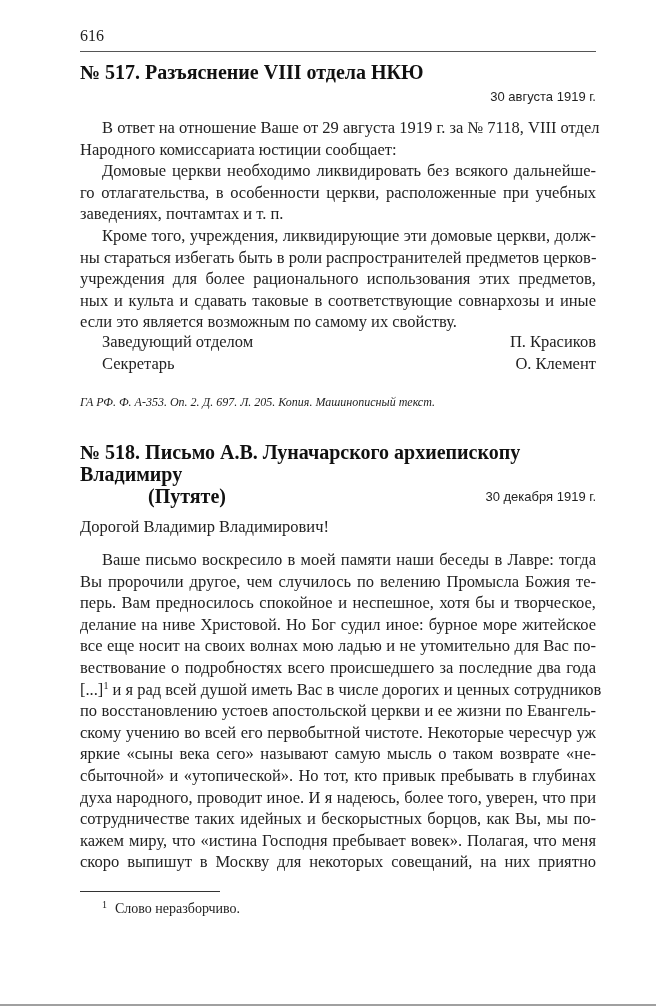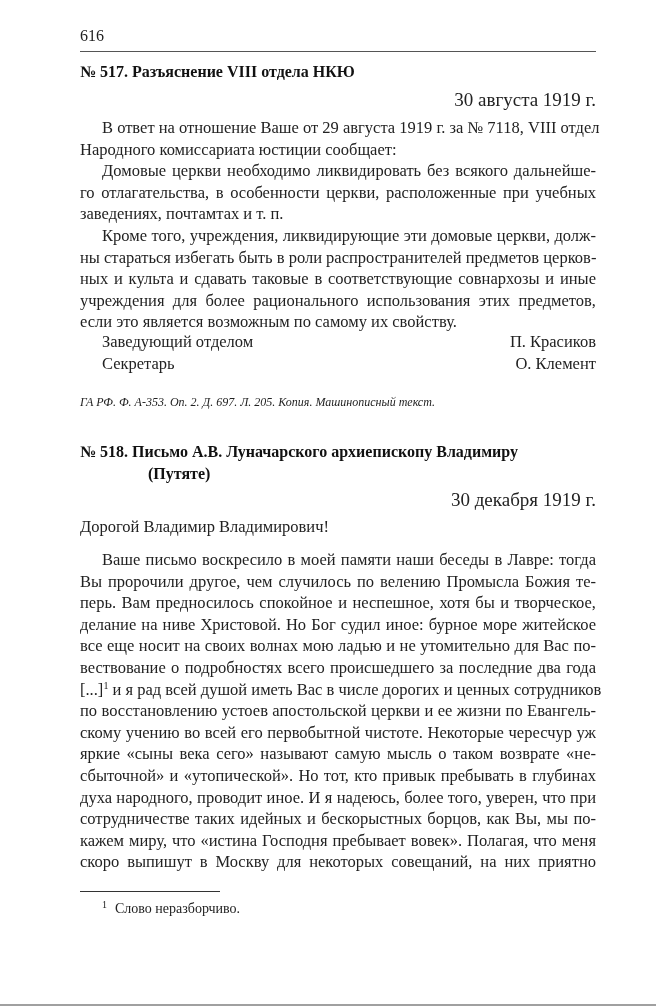--- a/index.html
+++ b/index.html
@@ -36,33 +36,33 @@
       width: 516px;
       height: 0;
       border-top: 1.3px solid #555;
     }
     .doc-title {
       position: absolute;
       left: 0;
       width: 516px;
       font-family: "Liberation Serif", serif;
       font-weight: bold;
-      font-size: 16px;
+      font-size: 20px;
       line-height: 22px;
       color: #111;
     }
     .doc-title .cont {
       display: block;
       padding-left: 68px;
     }
     .date {
       position: absolute;
       right: 0;
-      font-family: Liberation Serif, serif;
-      font-size: 19px;
+      font-family: Liberation Sans, sans-serif;
+      font-size: 13px;
       color: #222;
     }
     .body-block {
       position: absolute;
       left: 0;
       width: 516px;
       font-family: "Liberation Serif", serif;
       font-size: 16.5px;
       line-height: 21.6px;
       color: #222;
@@ -154,22 +154,22 @@
   <div class="date" style="top:89px;">30 августа 1919 г.</div>
 
   <div class="body-block" style="top:117px;">
     <span class="line indent">В ответ на отношение Ваше от 29 августа 1919 г. за № 7118, VIII отдел</span>
     <span class="line last">Народного комиссариата юстиции сообщает:</span>
     <span class="line indent">Домовые церкви необходимо ликвидировать без всякого дальнейше-</span>
     <span class="line">го отлагательства, в особенности церкви, расположенные при учебных</span>
     <span class="line last">заведениях, почтамтах и т. п.</span>
     <span class="line indent">Кроме того, учреждения, ликвидирующие эти домовые церкви, долж-</span>
     <span class="line">ны стараться избегать быть в роли распространителей предметов церков-</span>
+    <span class="line">учреждения для более рационального использования этих предметов,</span>
     <span class="line">ных и культа и сдавать таковые в соответствующие совнархозы и иные</span>
-    <span class="line">учреждения для более рационального использования этих предметов,</span>
     <span class="line last">если это является возможным по самому их свойству.</span>
   </div>
 
   <div class="sig-row" style="top:331px;">
     <span>Заведующий отделом</span>
     <span>П. Красиков</span>
   </div>
   <div class="sig-row" style="top:353px;">
     <span>Секретарь</span>
     <span>О. Клемент</span>

